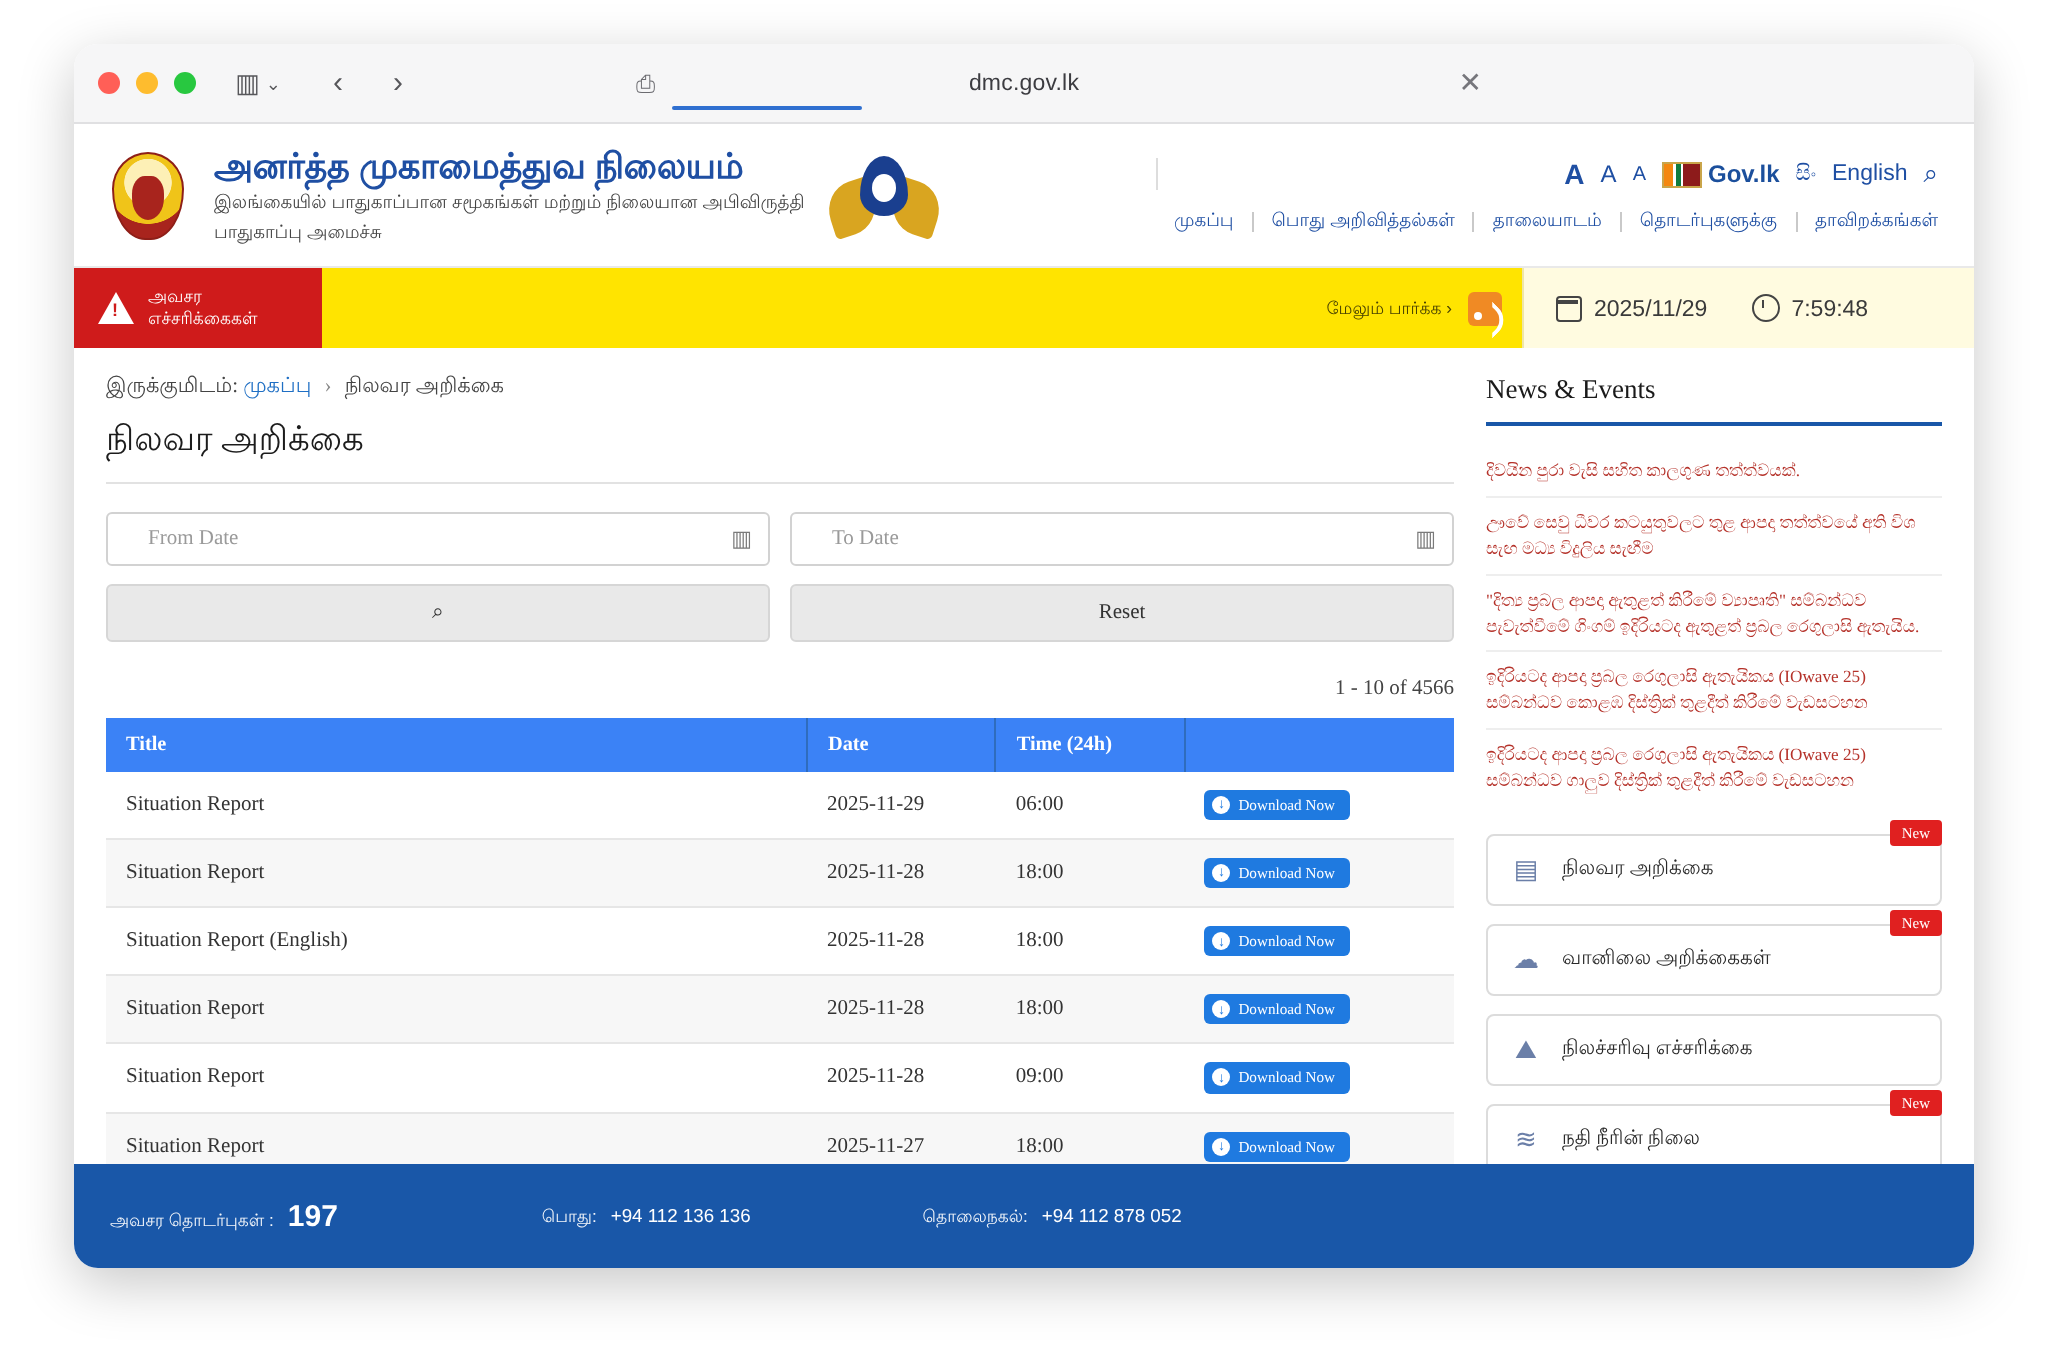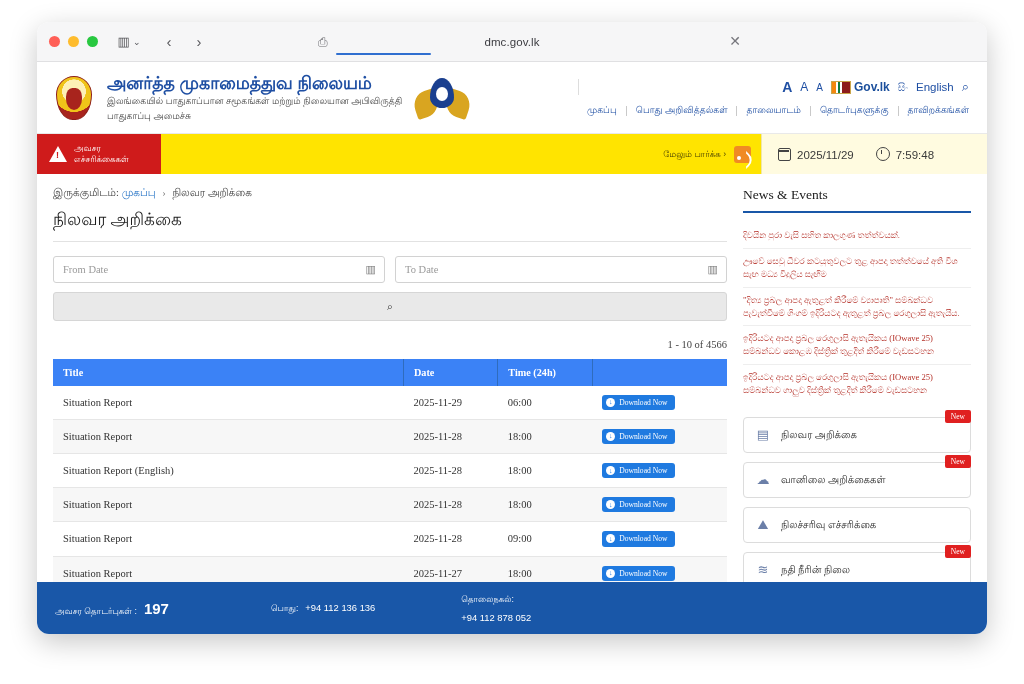--- a/index.html
+++ b/index.html
@@ -388,21 +388,21 @@
     margin-bottom: 9px;
   }
   .field {
     flex: 1;
     height: 27px;
     border: 1px solid #d2d2d2;
     border-radius: 3px;
     background: #fff;
     display: flex;
     align-items: center;
-    padding: 0 9px;
+    padding: 0 20px;
     box-sizing: border-box;
     font-size: 10.5px;
     color: #9a9a9a;
     position: relative;
   }
   .field .cal-btn {
     position: absolute;
     right: 8px;
     color: #7a7a7a;
     font-size: 11px;
@@ -537,21 +537,21 @@
     box-sizing: border-box;
     font-size: 9px;
   }
   .f-item { display: flex; align-items: baseline; gap: 7px; }
   .f-label { font-size: 8.6px; opacity: 0.95; }
   .f-big { font-size: 15px; font-weight: bold; }
   .f-val { font-size: 9.4px; }
   .f-multi { line-height: 1.5; font-size: 9.4px; }
   .f-sp1 { margin-left: 102px; }
   .f-sp2 { margin-left: 72px; }
-  .f-sp3 { margin-left: 86px; flex-direction: column; }
+  .f-sp3 { margin-left: 86px; }
 </style>
 </head>
 <body>
 
 <div class="page">
   <div class="browser">
 
     <div class="titlebar">
       <div class="traffic">
         <span class="dot red"></span>
@@ -657,20 +657,21 @@
               <span class="cal-btn">▥</span>
             </div>
             <div class="field">
               <span>To Date</span>
               <span class="cal-btn">▥</span>
             </div>
           </div>
 
           <div class="filter-row2">
             <div class="btn">⌕</div>
+            <div class="btn">Reset</div>
           </div>
 
           <div class="pager">1 - 10 of 4566</div>
 
           <table class="reports">
             <thead>
               <tr>
                 <th class="col-title">Title</th>
                 <th class="col-date">Date</th>
                 <th class="col-time">Time (24h)</th>

